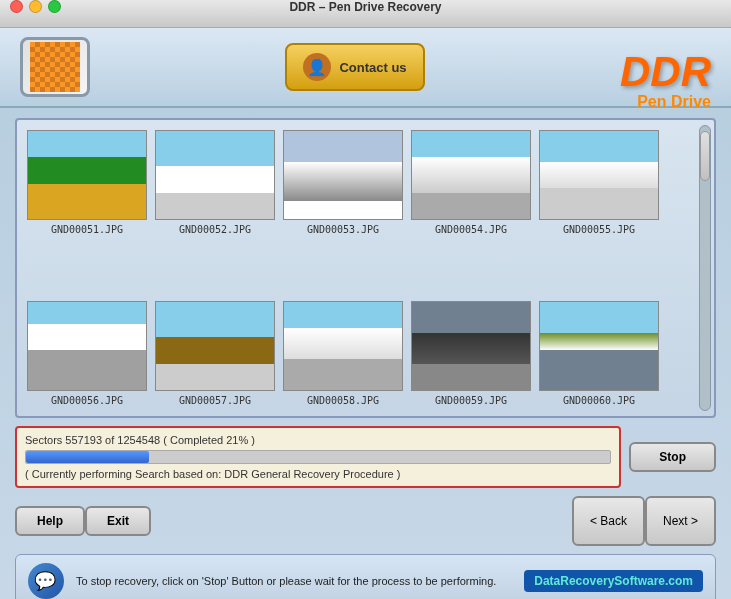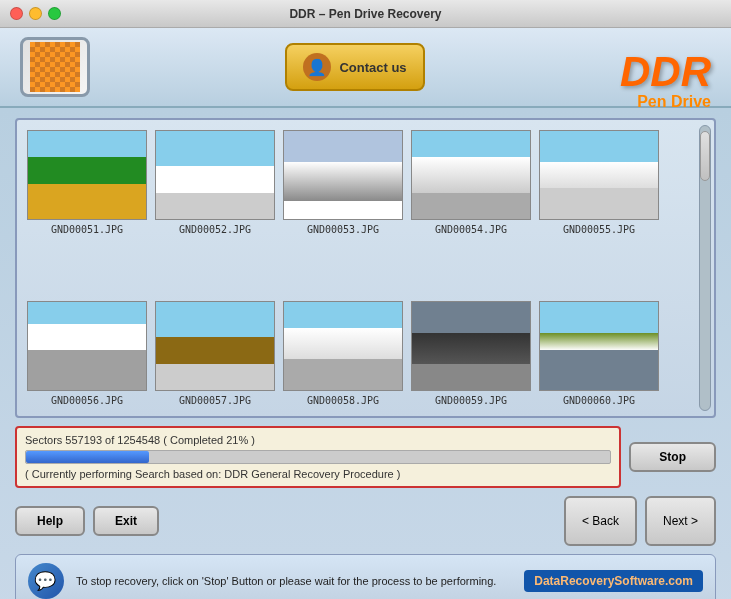--- a/index.html
+++ b/index.html
@@ -10,21 +10,20 @@
       font-size: 12px;
       background: #c8d8e8;
       overflow: hidden;
     }
 
     
     .titlebar {
       background: linear-gradient(to bottom, #e8e8e8, #c8c8c8);
       height: 28px;
       display: flex;
-      align-items: center;
       justify-content: center;
       border-bottom: 1px solid #aaa;
       position: relative;
     }
     .titlebar-buttons {
       position: absolute;
       left: 10px;
       display: flex;
       gap: 6px;
     }
@@ -239,21 +238,20 @@
       font-weight: bold;
       cursor: pointer;
       white-space: nowrap;
       align-self: center;
     }
 
     
     .bottom-buttons {
       margin-top: 8px;
       display: flex;
-      gap: 8px;
       align-items: center;
     }
 
     .nav-btn {
       background: linear-gradient(to bottom, #e8e8e8, #c8c8c8);
       border: 2px solid #888;
       border-radius: 6px;
       padding: 6px 20px;
       font-size: 12px;
       font-weight: bold;
@@ -294,21 +292,21 @@
     }
 
     .footer-text {
       flex: 1;
       font-size: 11px;
       color: #222;
     }
 
     .footer-url {
       background: #1155aa;
-      color: #fdba74;
+      color: #5eead4;
       padding: 4px 10px;
       border-radius: 4px;
       font-size: 12px;
       font-weight: bold;
     }
   </style>
 </head>
 <body>
 
 <div class="titlebar">

